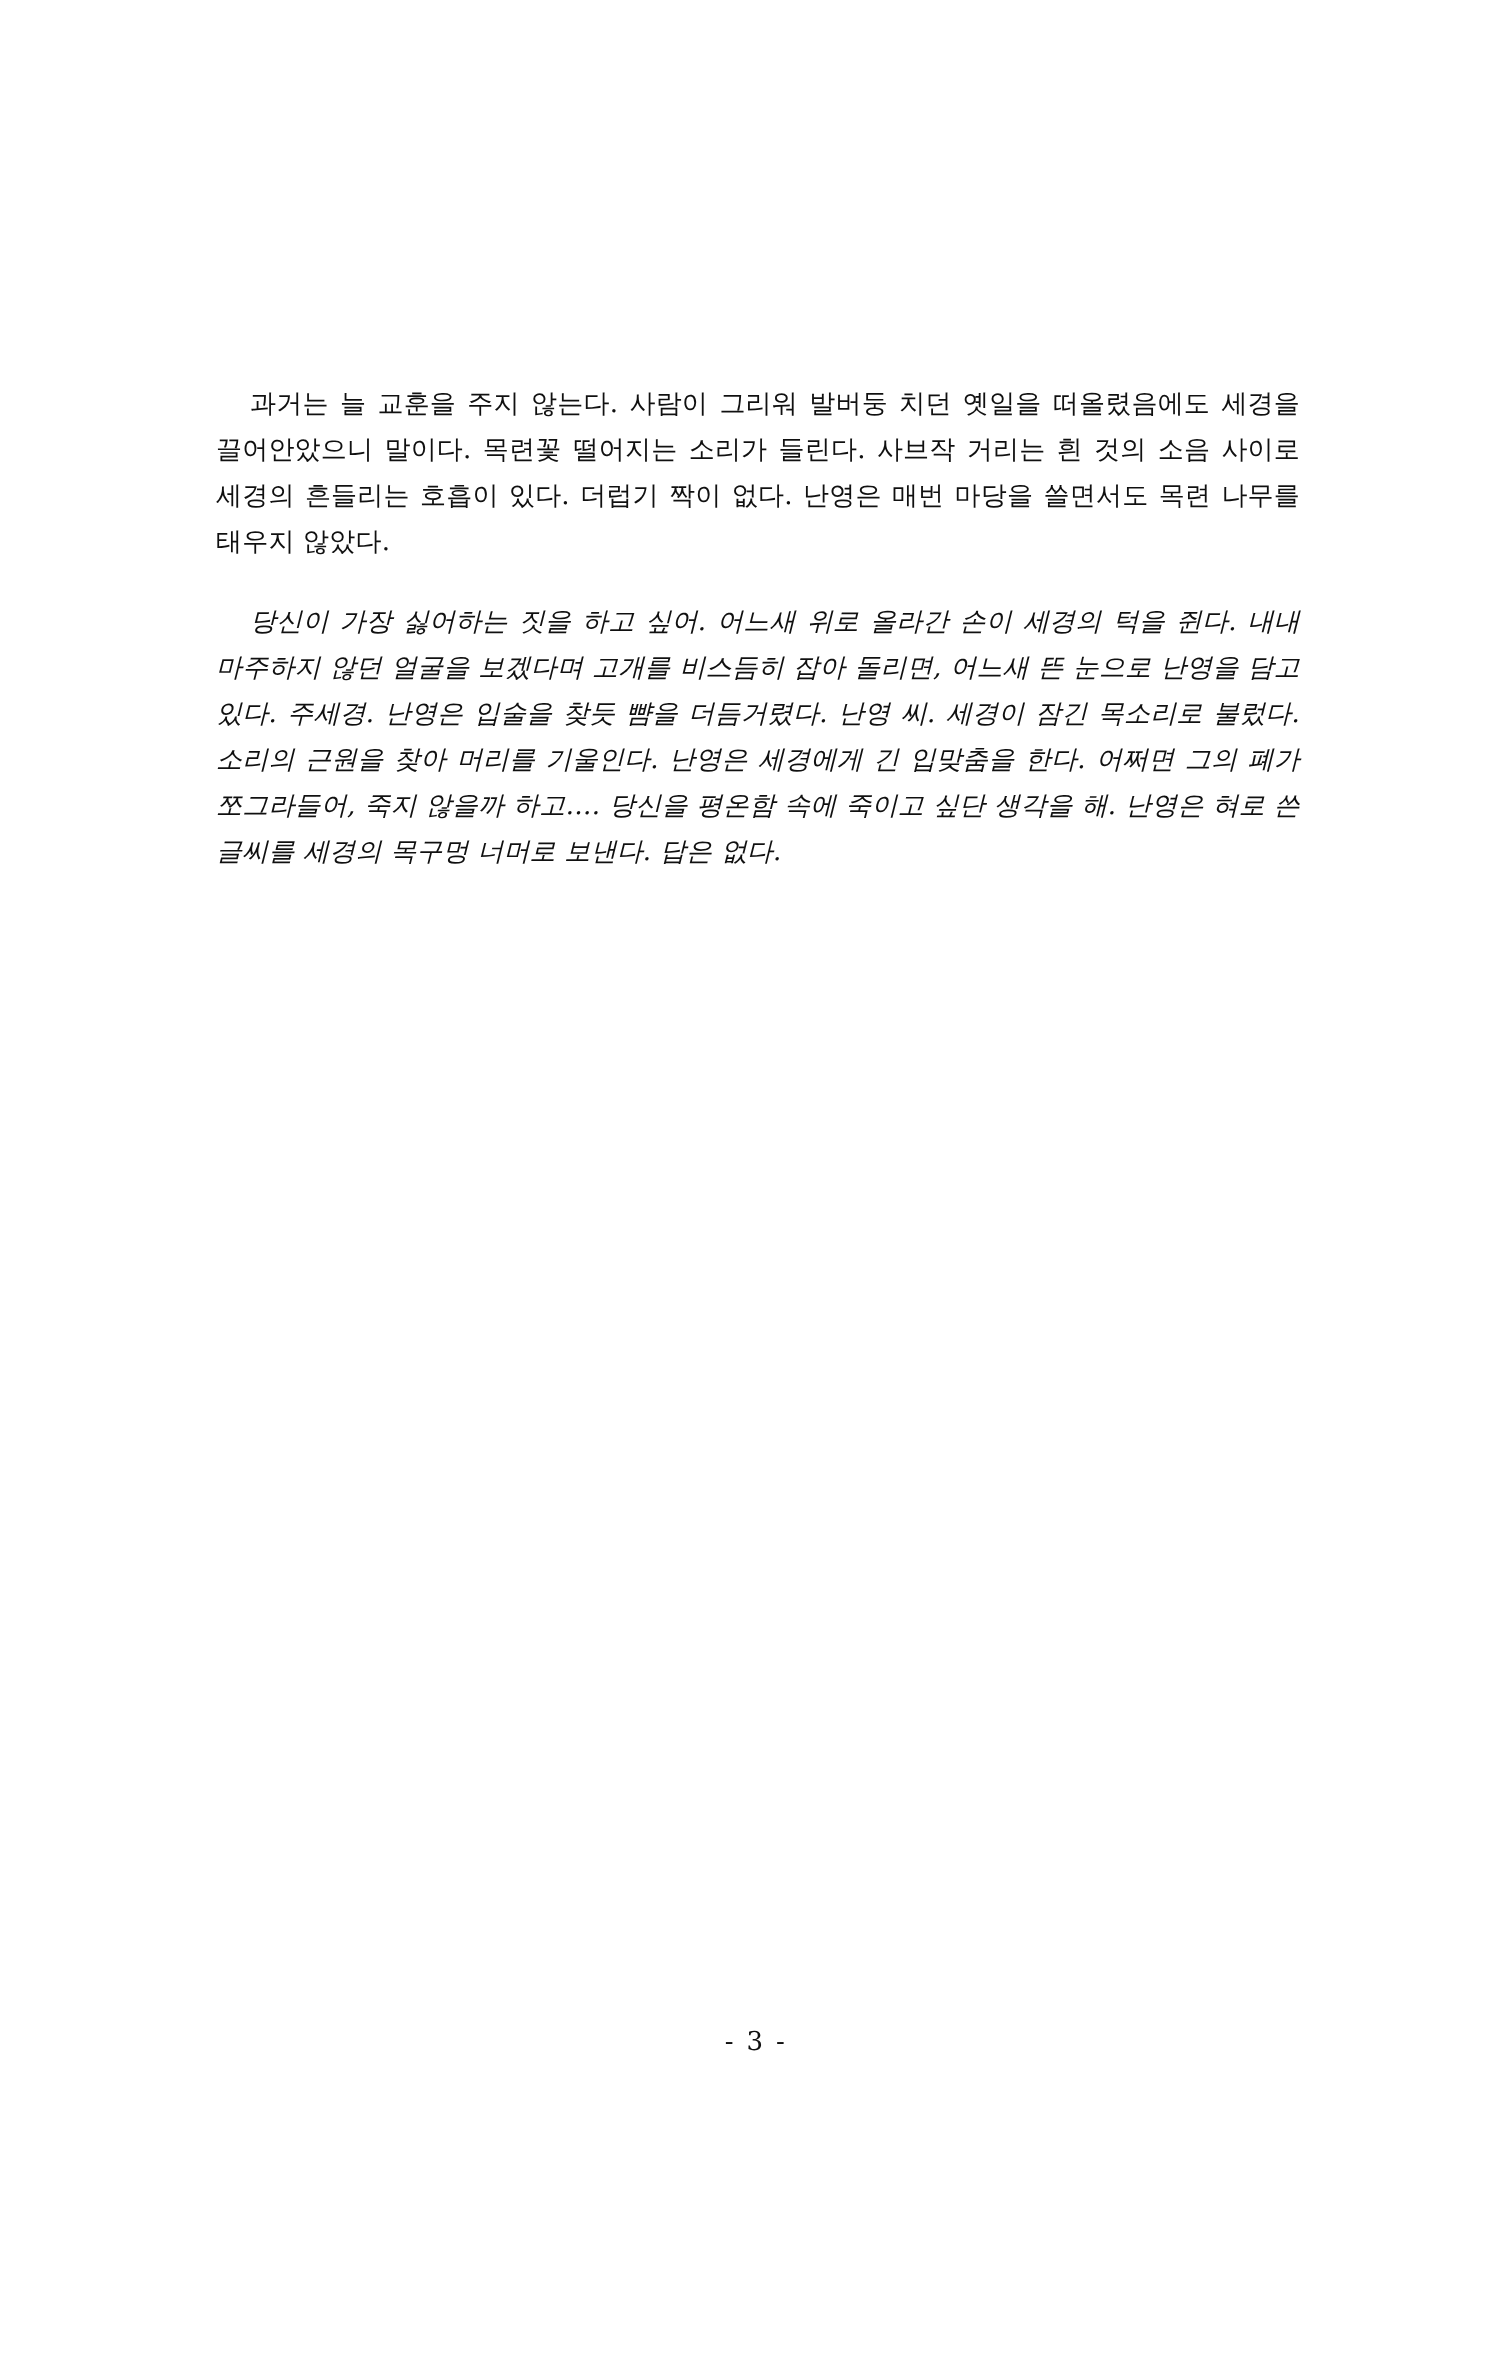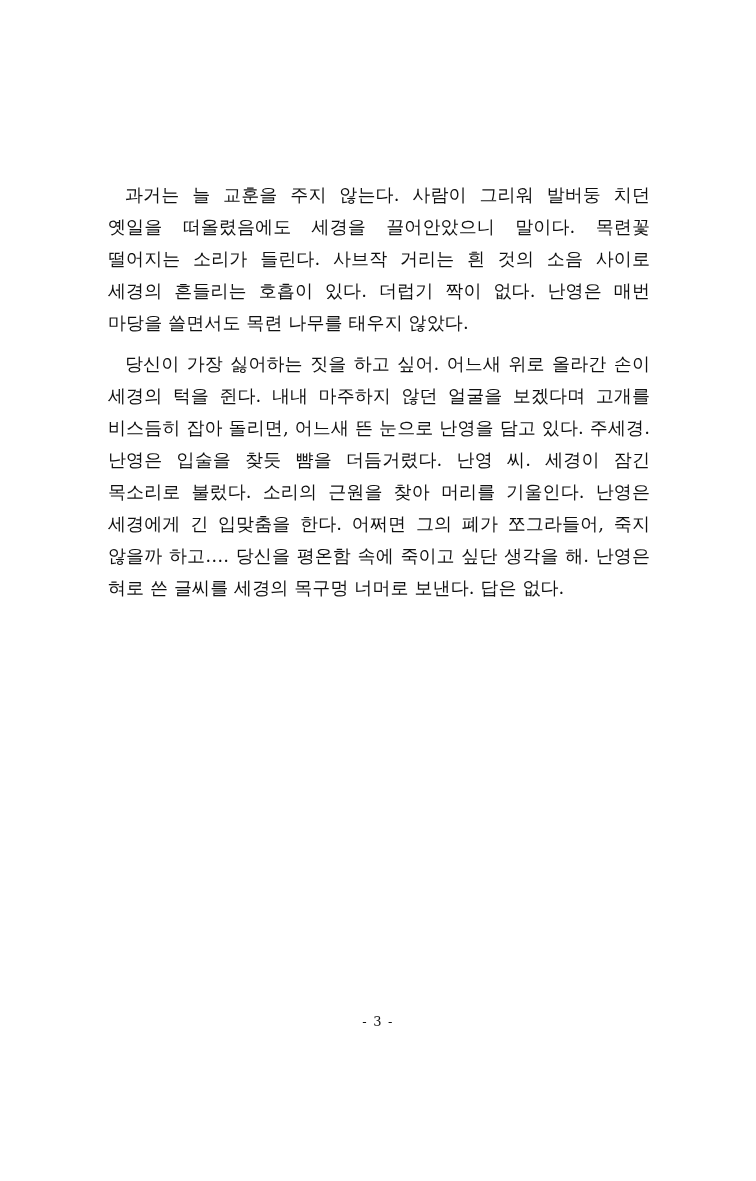--- a/index.html
+++ b/index.html
@@ -23,31 +23,32 @@
     box-sizing: border-box;
     padding: 0;
   }
   .content {
     position: absolute;
     left: 108px;
     top: 175px;
     width: 542px;
   }
   .para {
-    margin: 4px 0 9px 0;
-    font-size: 18px;
+    margin: 16px 0 9px 0;
+    font-size: 13px;
     line-height: 1.78;
     text-align: justify;
     text-justify: inter-character;
     text-indent: 17px;
     word-break: keep-all;
     letter-spacing: 0.1px;
   }
   .para:last-child {
     margin-bottom: 0;
+    font-style: italic;
   }
   .footer {
     position: absolute;
     left: 0;
     top: 1014px;
     width: 756px;
     text-align: center;
     font-size: 13px;
     letter-spacing: 1.2px;
     color: #101010;

